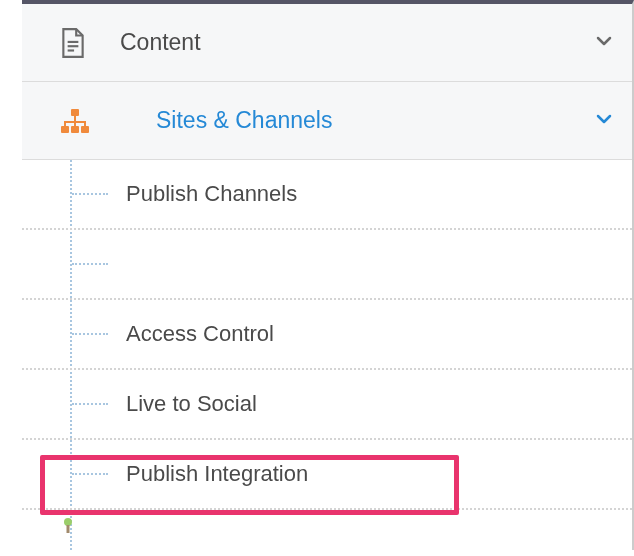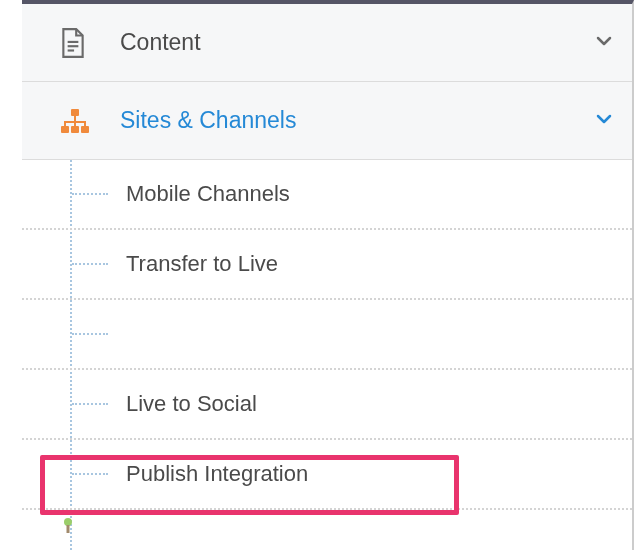--- a/index.html
+++ b/index.html
@@ -20,20 +20,21 @@
       display: flex;
       align-items: center;
       height: 78px;
       padding: 0 18px 0 38px;
       background: #f6f7f8;
       border-bottom: 1px solid #dcdcdc;
       cursor: pointer;
     }
     .nav-item-header.active {
       color: #2589d6;
+      gap: 36px;
     }
     .nav-item-header .icon {
       width: 34px;
       display: flex;
       align-items: center;
       justify-content: flex-start;
     }
     .nav-item-header .label {
       font-size: 23px;
       color: #4a4a4a;
@@ -136,28 +137,28 @@
         <path d="M4 7 L10 13 L16 7" fill="none" stroke="#2589d6" stroke-width="2.5" stroke-linecap="round" stroke-linejoin="round"></path>
       </svg>
     </span>
   </div>
 
   <div class="subnav">
     <div class="tree-line"></div>
 
     <div class="subnav-item">
       <div class="connector"></div>
-      <span class="label">Mobile Channels</span>
+      <span class="label">Publish Channels</span>
     </div>
     <div class="subnav-item">
       <div class="connector"></div>
-      <span class="label">Transfer to Live</span>
     </div>
     <div class="subnav-item">
       <div class="connector"></div>
+      <span class="label">Access Control</span>
     </div>
     <div class="subnav-item">
       <div class="connector"></div>
       <span class="label">Live to Social</span>
     </div>
     <div class="subnav-item">
       <div class="connector"></div>
       <span class="label">Publish Integration</span>
     </div>
 

